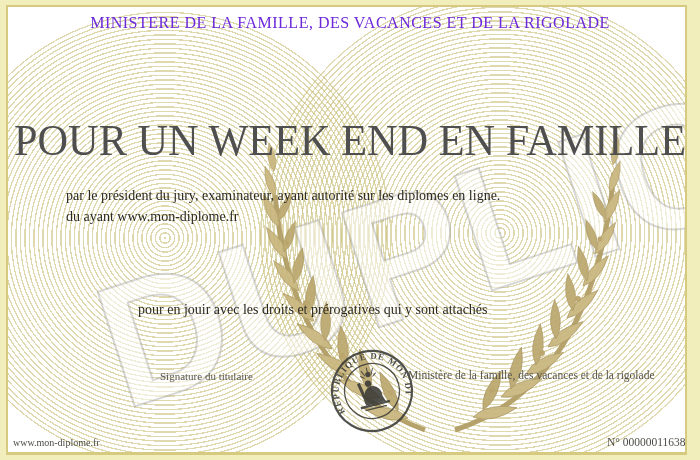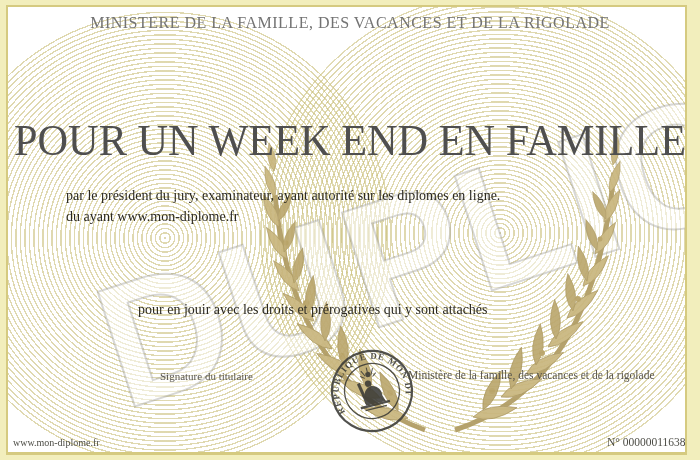--- a/index.html
+++ b/index.html
@@ -24,21 +24,21 @@
   
   .watermark{position:absolute;left:105px;top:265px;z-index:2;white-space:nowrap;
     font-family:"Liberation Sans",sans-serif;font-weight:bold;font-size:175px;line-height:1;
     color:rgba(255,255,255,0.50);-webkit-text-stroke:2px rgba(150,150,148,0.38);
     transform:rotate(-18deg);transform-origin:0 50%;letter-spacing:2px;}
 
   .wreath{position:absolute;left:230px;top:135px;z-index:3;}
   .seal{position:absolute;left:328px;top:347px;z-index:6;}
 
   .txt{position:absolute;z-index:5;}
-  .header{left:0;top:14px;width:100%;text-align:center;font-size:16px;color:#737373;letter-spacing:0.5px;}
+  .header{left:0;top:14px;width:100%;text-align:center;font-size:16px;color:#6d28d9;letter-spacing:0.5px;}
   .title1{left:0;top:76px;width:100%;text-align:center;font-size:41px;line-height:40px;color:#4f4f4f;}
   .title2{left:10px;top:113px;}
   .body-block{left:66px;top:186px;font-size:14px;line-height:20.5px;color:#2a2821;}
   .rights{left:112px;top:302px;font-size:14px;color:#2a2821;margin-left:26px;}
   .sig{left:160px;top:370px;font-size:11px;color:#56534b;}
   .ministry{left:408px;top:369px;font-size:11.5px;color:#56534b;}
   .website{left:13px;top:437px;font-size:10px;color:#4c4c45;text-align:right;}
   .serial{left:607px;top:436px;font-size:11.5px;color:#4c4c45;}
 </style>
 </head>

